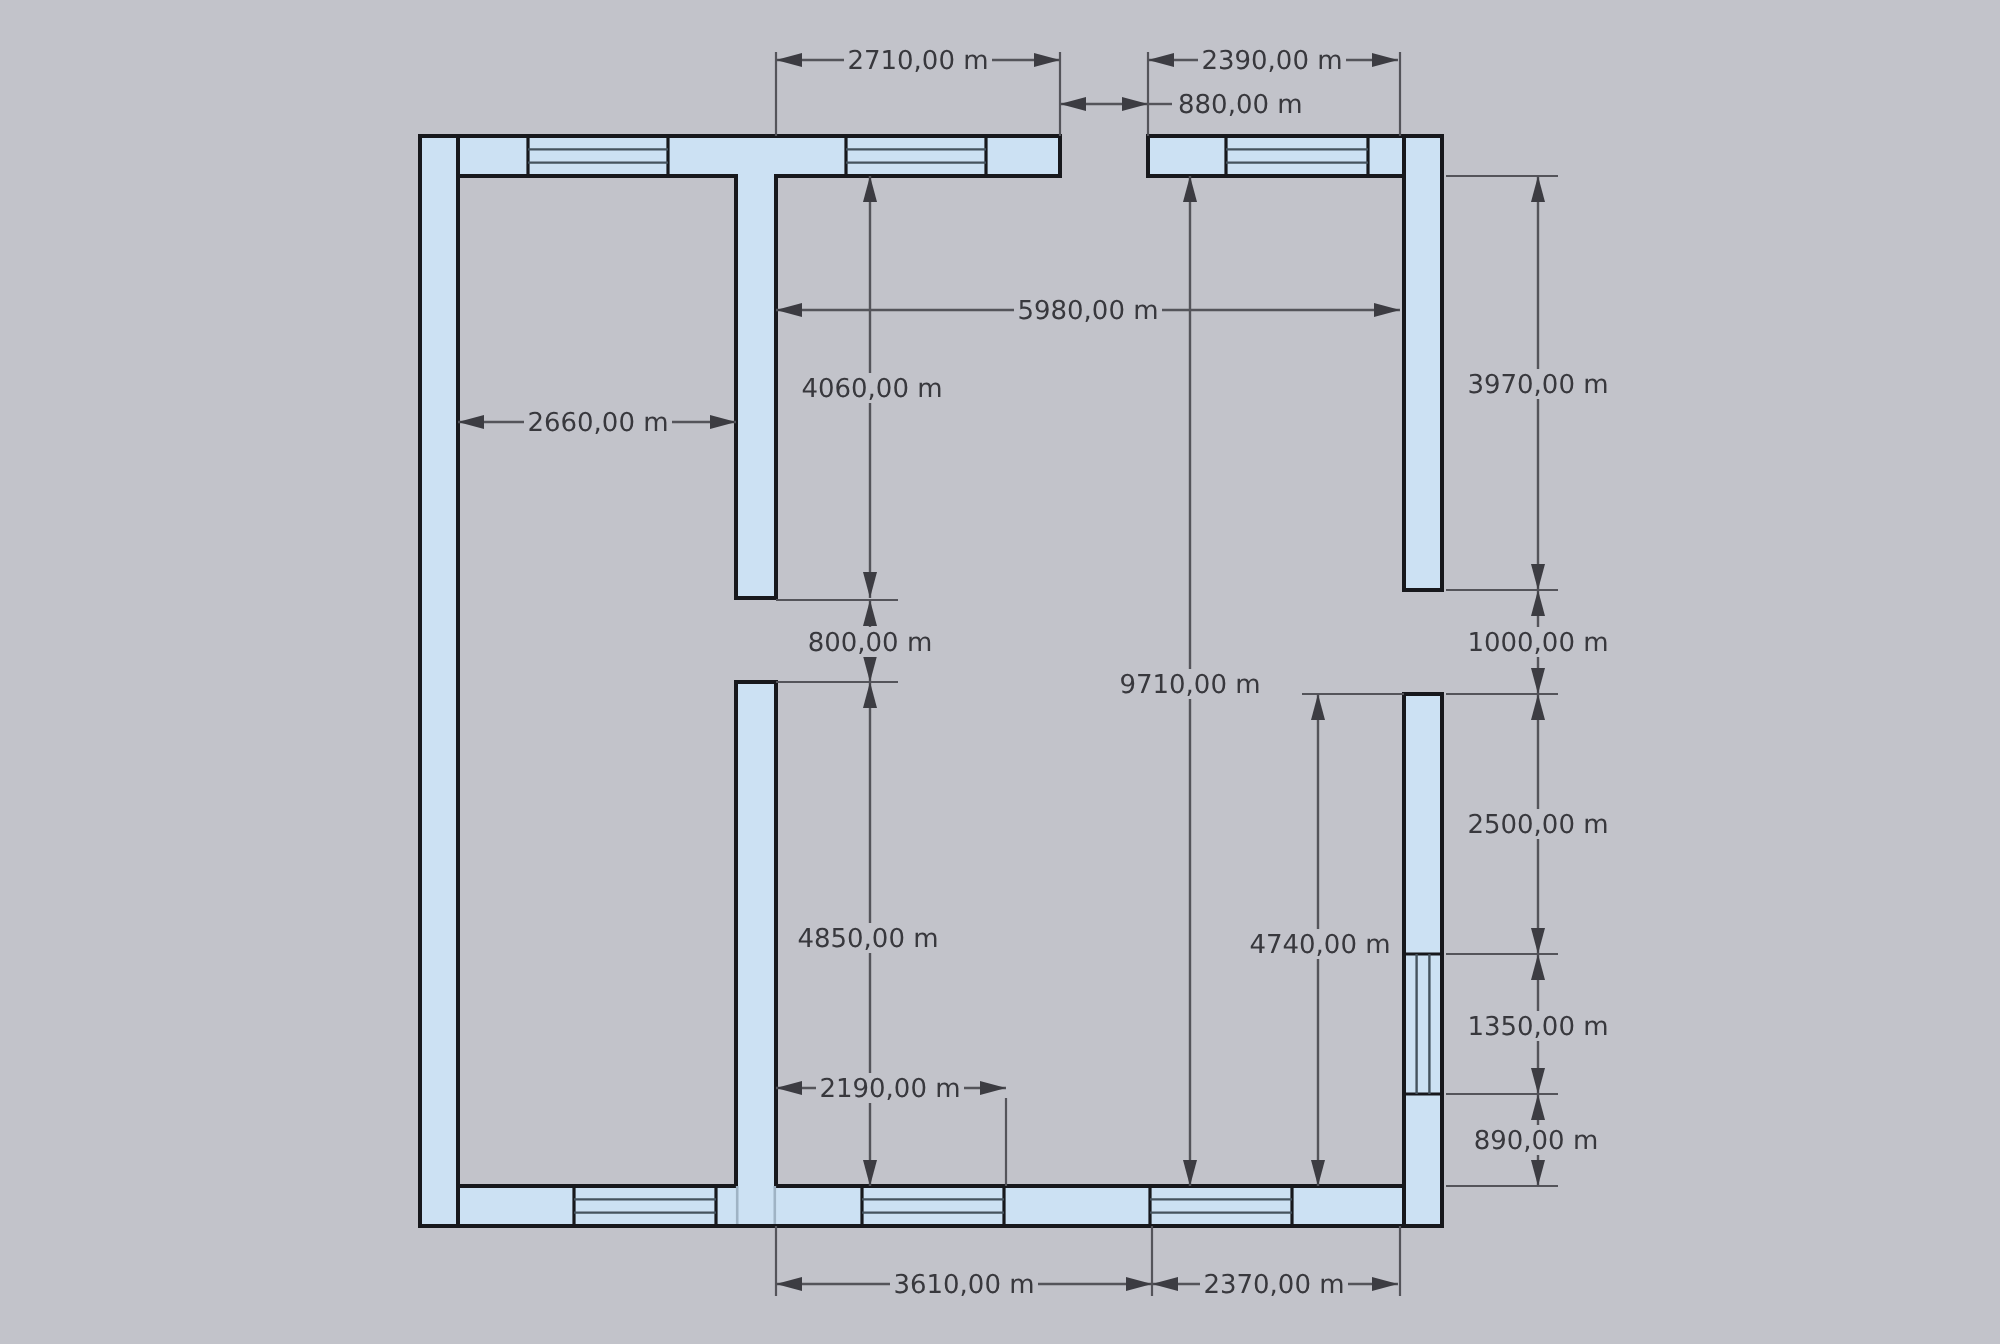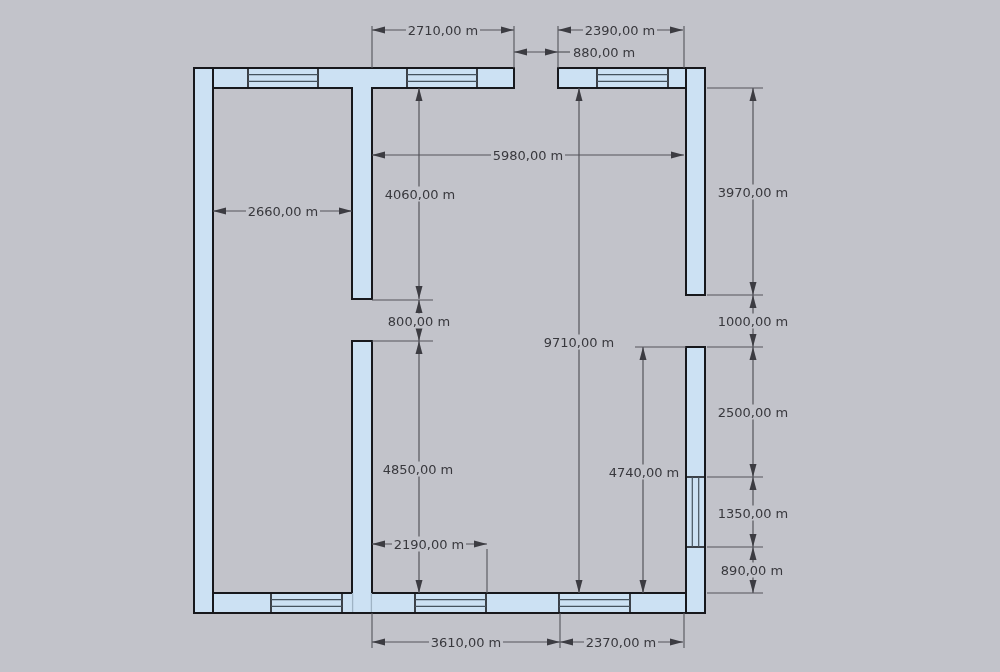--- a/index.html
+++ b/index.html
@@ -1,16 +1,16 @@
 <!DOCTYPE html>
 <html><head>
 <meta charset="utf-8">
 <style>
   html,body{margin:0;padding:0;background:#c2c3ca;width:1000px;height:672px;overflow:hidden;}
-  #stage{width:844px;height:672px;position:relative;background:#c2c3ca;}
+  #stage{width:844px;height:672px;position:relative;background:#c2c3ca;padding-left:16px;}
   svg{display:block;}
   .wall{fill:#cce1f3;stroke:#17181c;stroke-width:2;stroke-linejoin:miter;}
   .wjoin{fill:#cce1f3;stroke:none;}
   .jline{stroke:#9fb3c4;stroke-width:1.3;}
   .we{stroke:#17181c;stroke-width:1.6;}
   .wg{stroke:#45535e;stroke-width:1.2;}
   .ext{stroke:#54545a;stroke-width:1.1;fill:none;}
   .dl{stroke:#54545a;stroke-width:1.2;fill:none;}
   .lbg{fill:#c2c3ca;stroke:none;}
   text.dim{font:13px "DejaVu Sans", sans-serif;fill:#38383d;text-anchor:middle;}

